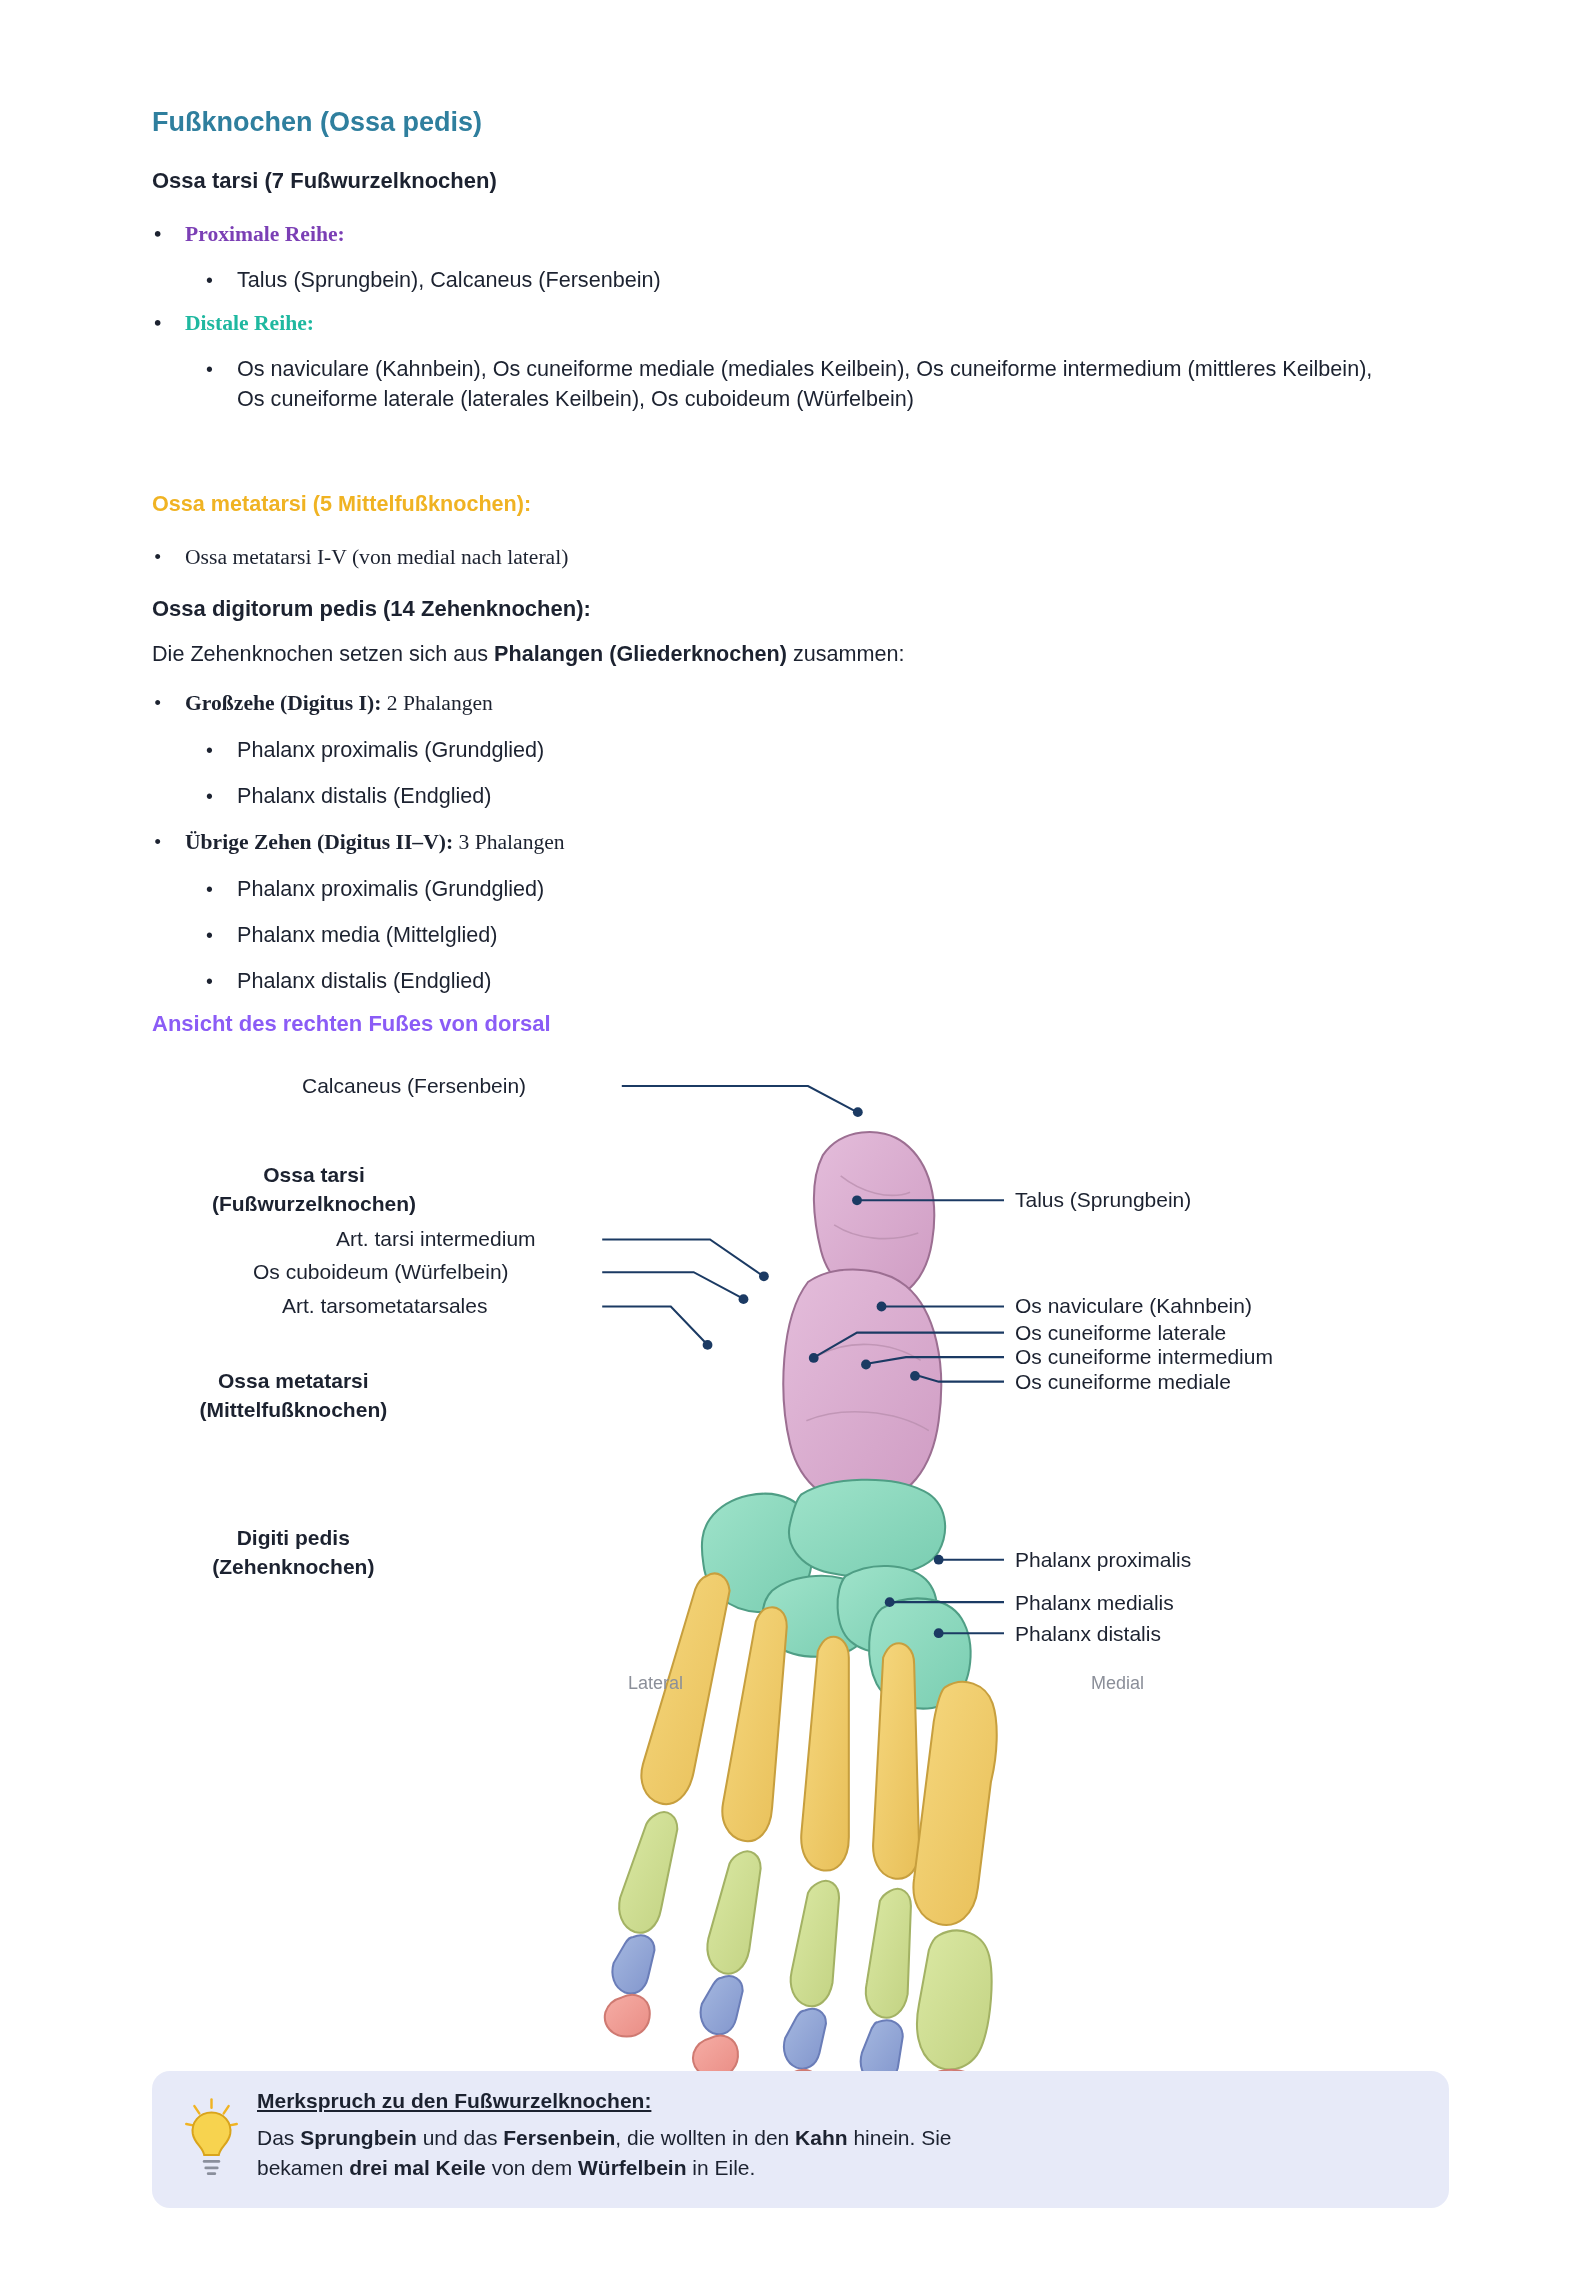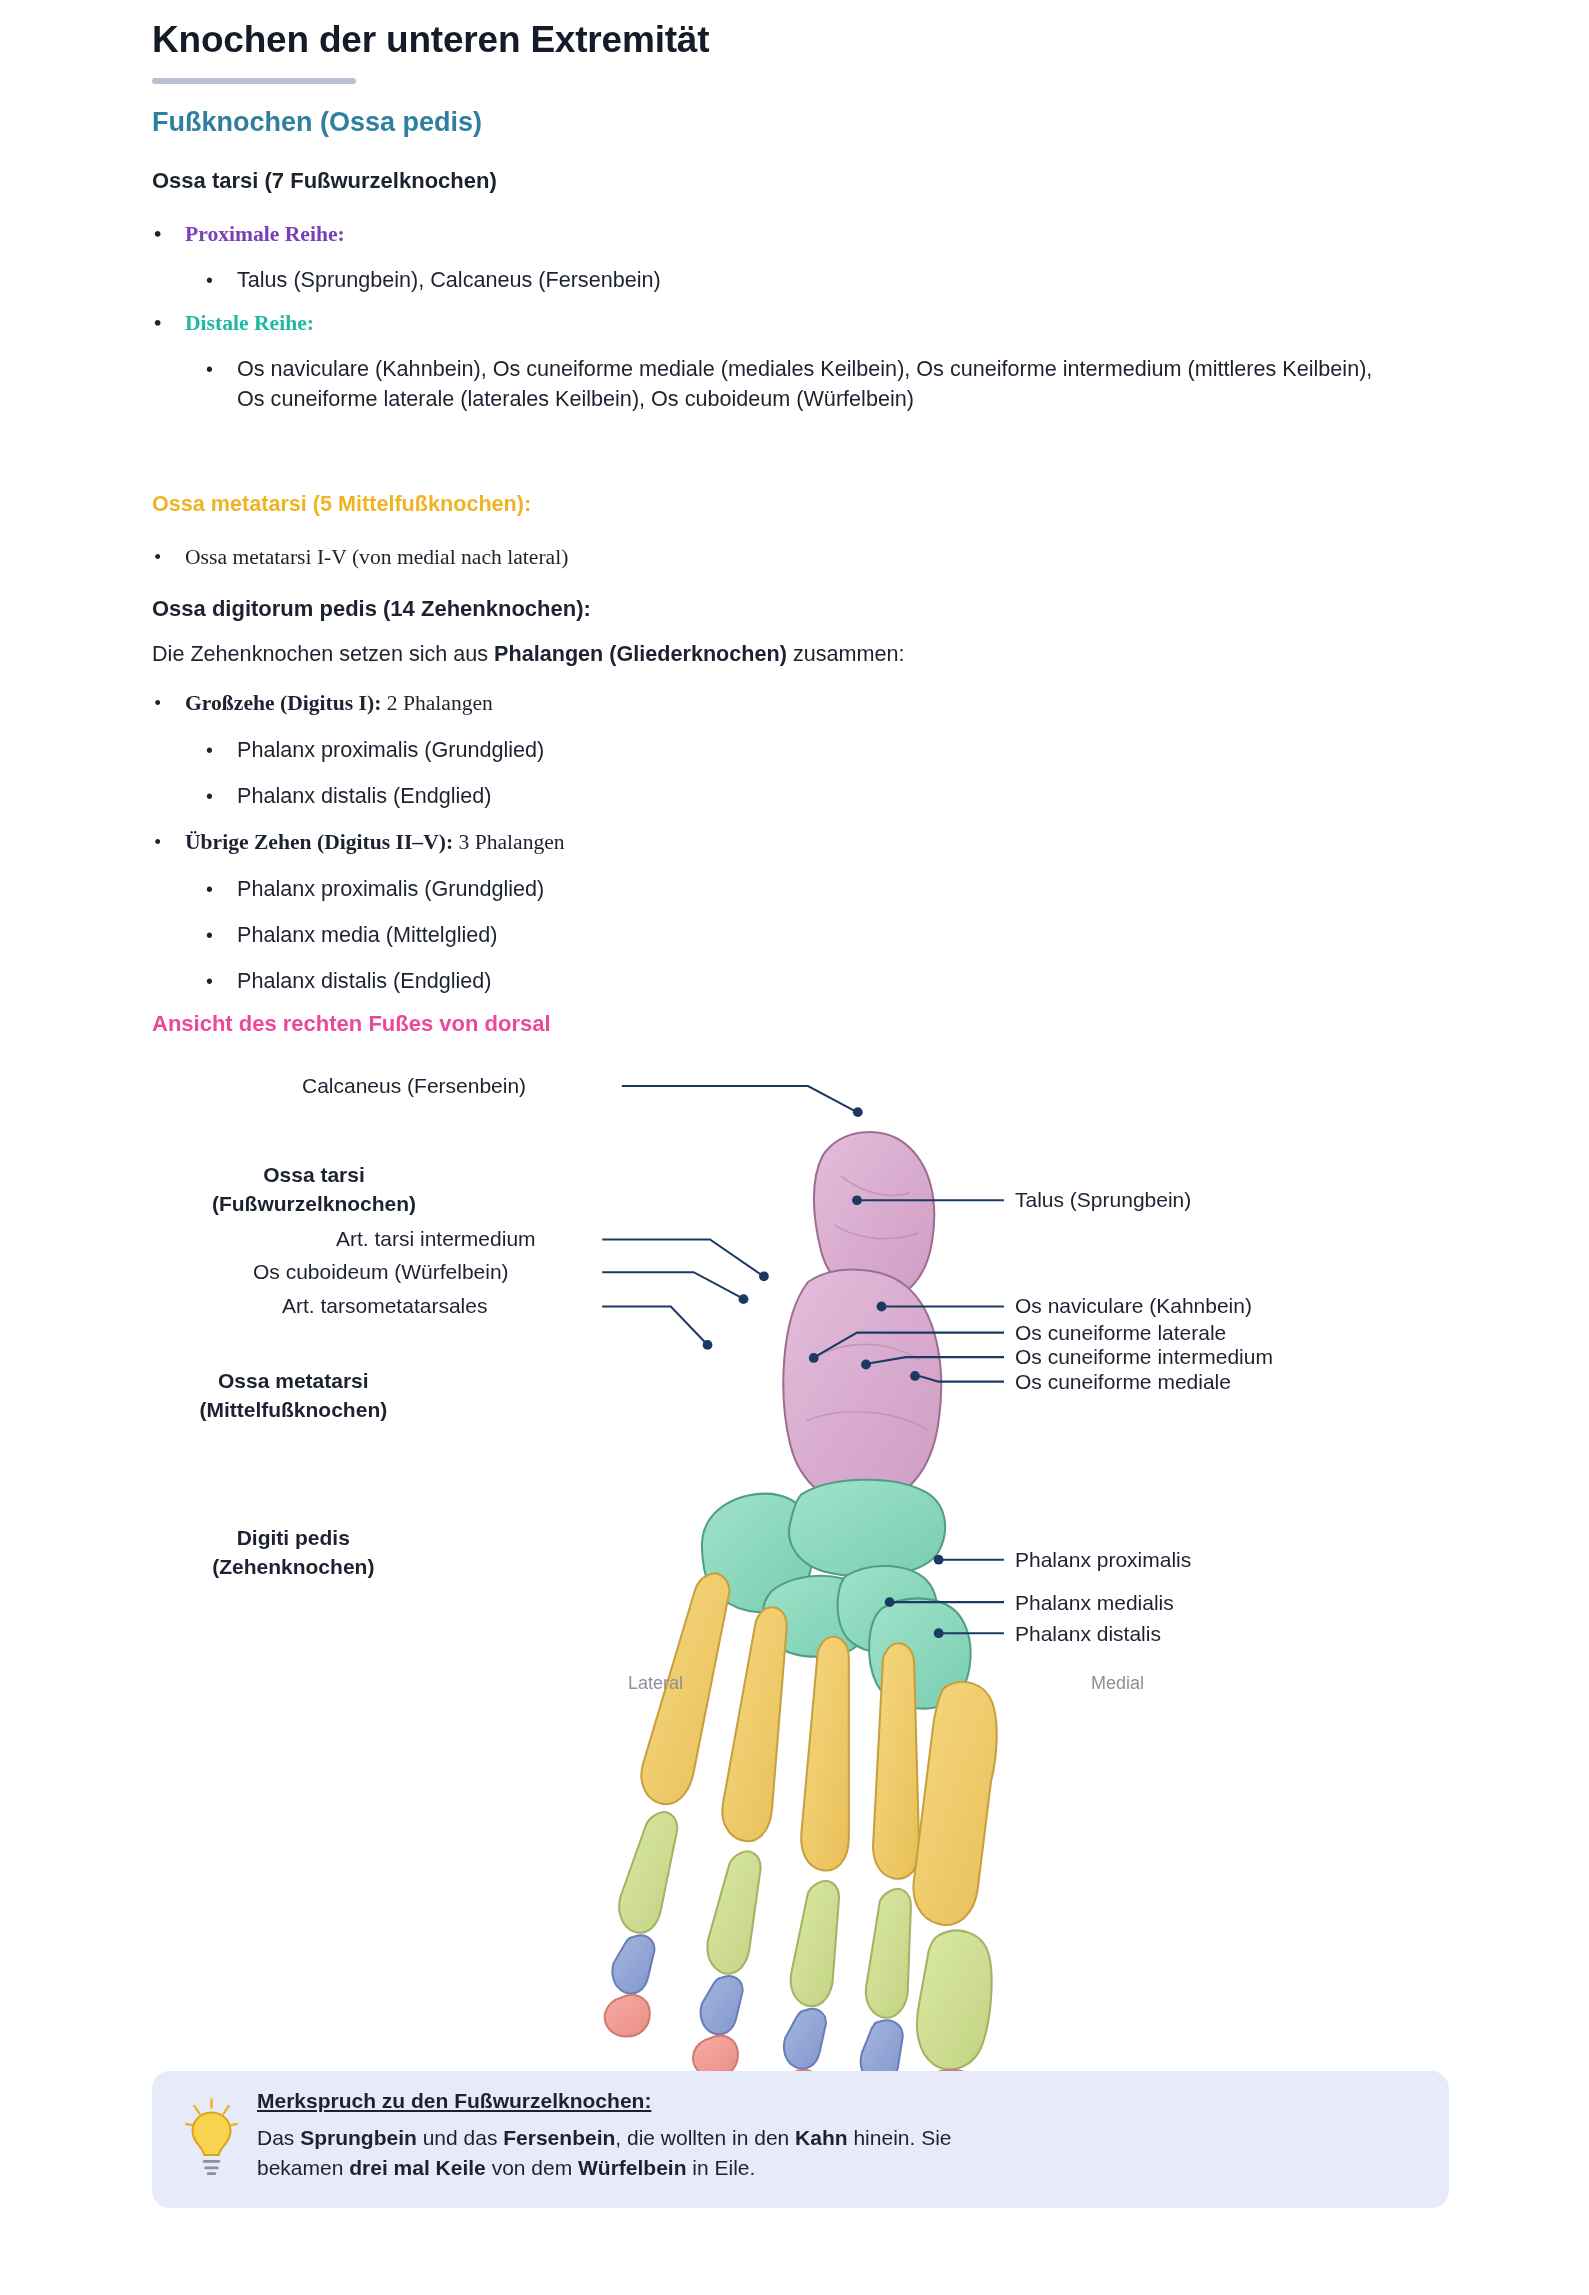--- a/index.html
+++ b/index.html
@@ -96,21 +96,21 @@
   .purple { color: #7b3fb5; font-weight: bold; }
   .teal   { color: #1fb8a0; font-weight: bold; }
   .amber  { color: #f0b323; font-weight: bold; }
   
   .fig-caption {
     position: absolute;
     left: 152px;
     top: 1011px;
     font-size: 22px;
     font-weight: bold;
-    color: #ec4899;
+    color: #8b5cf6;
   }
   .fig {
     position: absolute;
     left: 122px;
     top: 1037px;
     width: 1372px;
     height: 1029px;
   }
   .lab {
     position: absolute;
@@ -194,24 +194,20 @@
     height: 44px;
     background: #1b3a63;
     border-radius: 2.4px;
   }
 </style>
 </head>
 <body>
 
 <div class="page">
 
-  <div class="title-wrap">
-    <h1 class="page-title">Knochen der unteren Extremität</h1>
-    <div class="title-underline"></div>
-  </div>
 
   <h2 class="section-title">Fußknochen (Ossa pedis)</h2>
 
   <div class="txt lead-bold" style="left:152px; top:166px;">Ossa tarsi (7 Fußwurzelknochen)</div>
 
   <div class="bullet-1 purple" style="left:185px; top:219px;">Proximale Reihe:</div>
   <div class="bullet-2" style="left:237px; top:265px;text-align:center;">Talus (Sprungbein), Calcaneus (Fersenbein)</div>
 
   <div class="bullet-1 teal" style="left:185px; top:308px;">Distale Reihe:</div>
   <div class="bullet-2" style="left:237px; top:354px; width:1143px; white-space:normal;">Os naviculare (Kahnbein), Os cuneiforme mediale (mediales Keilbein), Os cuneiforme intermedium (mittleres Keilbein), Os cuneiforme laterale (laterales Keilbein), Os cuboideum (Würfelbein)</div>

